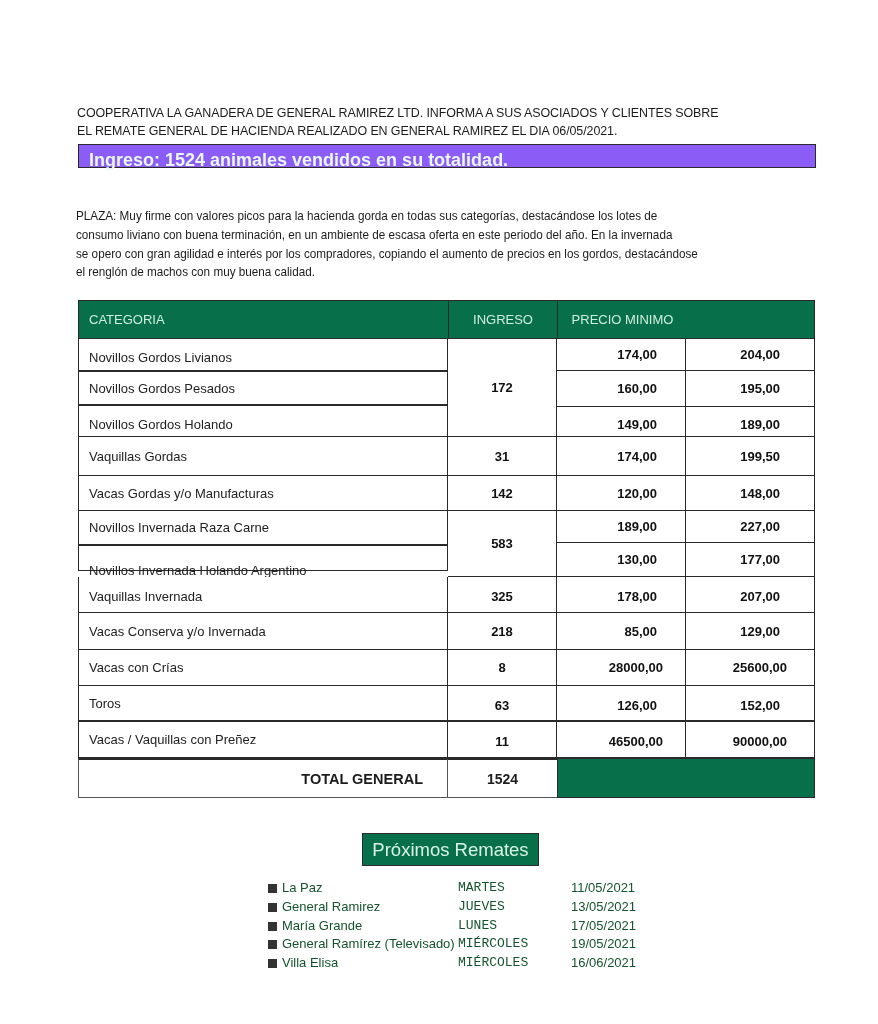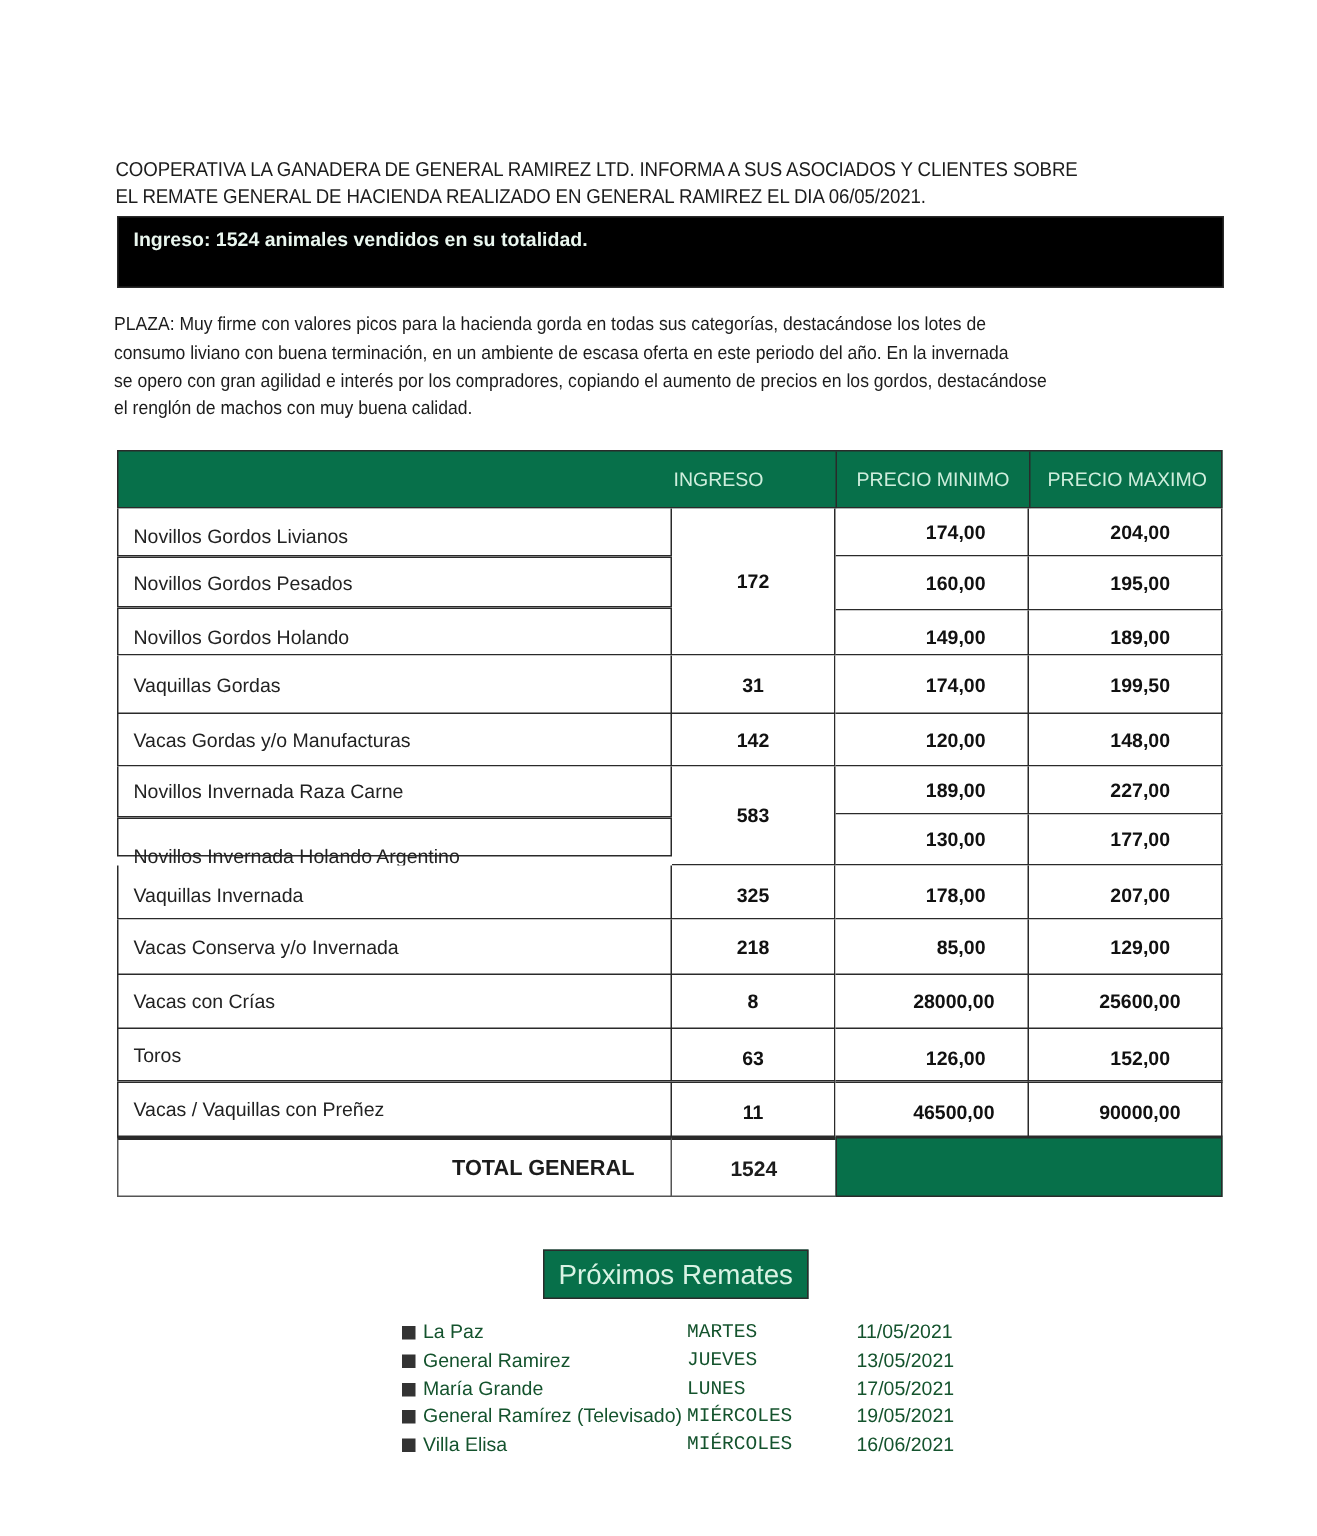--- a/index.html
+++ b/index.html
@@ -1,20 +1,20 @@
 <!DOCTYPE html>
 <html><head>
 <meta charset="utf-8">
 <style>
   * { box-sizing: border-box; margin: 0; padding: 0; }
   html, body { width: 878px; height: 1024px; background: #ffffff; overflow: hidden; }
   body { position: relative; font-family: "Liberation Sans", "DejaVu Sans", sans-serif; color: #1c1c1c; }
 
   .intro { position: absolute; left: 77px; top: 104px; width: 740px; font-size: 13.4px; line-height: 18px; letter-spacing: -0.1px; transform: scaleX(0.93); transform-origin: left top; width: 800px; }
-  .banner { position: absolute; left: 78px; top: 144px; width: 738px; height: 48px; background: #000000; border: 1px solid #2a2a2a; color: #eaf7ef; font-weight: bold; font-size: 13px; line-height: 30px; padding-left: 10px; }
+  .banner { position: absolute; left: 78px; top: 144px; width: 738px; height: 24px; background: #8b5cf6; border: 1px solid #2a2a2a; color: #eaf7ef; font-weight: bold; font-size: 18px; line-height: 30px; padding-left: 10px; }
 
   .plaza { position: absolute; left: 76px; top: 207px; font-size: 12.6px; line-height: 18.8px; transform: scaleX(0.93); transform-origin: left top; width: 780px; }
   .plaza span { display: block; white-space: nowrap; }
 
   .tbl { position: absolute; left: 78px; top: 300px; width: 737px; }
   .thead { position: absolute; left: 0; top: 0; width: 737px; height: 39px; background: #07704a; border: 1px solid #2a2a2a; }
   .th { position: absolute; top: 0; height: 38px; line-height: 38px; color: #cfeedd; font-size: 13px; border-right: 1px solid #2a2a2a; }
   .th:last-child { border-right: none; }
 
   .cell { position: absolute; font-size: 13px; display: flex; align-items: center; background: #fff; }
@@ -48,23 +48,23 @@
 
 <div class="plaza">
   <span>PLAZA: Muy firme con valores picos para la hacienda gorda en todas sus categorías, destacándose los lotes de</span>
   <span>consumo liviano con buena terminación, en un ambiente de escasa oferta en este periodo del año. En la invernada</span>
   <span>se opero con gran agilidad e interés por los compradores, copiando el aumento de precios en los gordos, destacándose</span>
   <span>el renglón de machos con muy buena calidad.</span>
 </div>
 
 <div class="tbl">
   <div class="thead">
-    <div class="th" style="left:370px;width:109px;">INGRESO</div>
+    <div class="th" style="left:0;width:370px;padding-left:10px;">CATEGORIA</div>
+    <div class="th" style="left:370px;width:109px;text-align:center;">INGRESO</div>
     <div class="th" style="left:479px;width:129px;text-align:center;">PRECIO MINIMO</div>
-    <div class="th" style="left:608px;width:129px;text-align:center;">PRECIO MAXIMO</div>
   </div>
 
   <div class="cell cat" style="top:39px;height:32px;padding-top:6px;">Novillos Gordos Livianos</div>
   <div class="cell pmin" style="top:39px;height:32px;">174,00</div>
   <div class="cell pmax" style="top:39px;height:32px;">204,00</div>
 
   <div class="cell cat" style="top:71px;height:34px;border-top:1px solid #2a2a2a;">Novillos Gordos Pesados</div>
   <div class="cell pmin" style="top:71px;height:36px;">160,00</div>
   <div class="cell pmax" style="top:71px;height:36px;">195,00</div>
 

